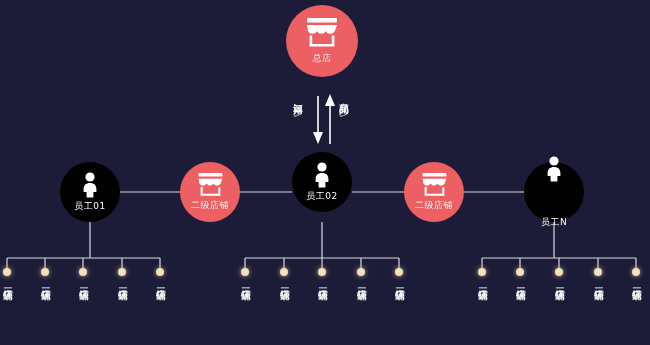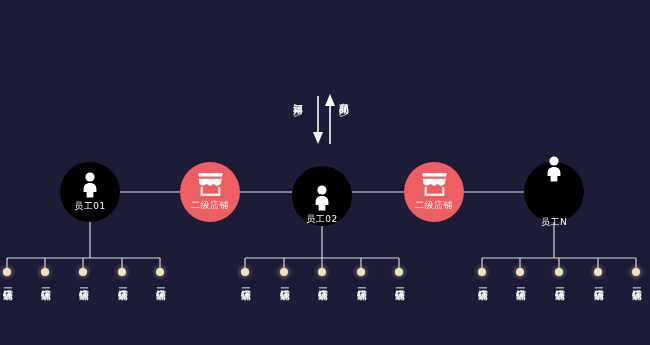--- a/index.html
+++ b/index.html
@@ -122,20 +122,30 @@
     <g>
       <line x1="318" y1="96" x2="318" y2="136" stroke="#ffffff" stroke-width="1.6"></line>
       <polygon points="318,144 313,132 323,132" fill="#ffffff"></polygon>
     </g>
     <g>
       <line x1="330" y1="104" x2="330" y2="144" stroke="#ffffff" stroke-width="1.6"></line>
       <polygon points="330,94 325,106 335,106" fill="#ffffff"></polygon>
     </g>
   </svg>
 
+  <div class="node red root">
+    <span class="glyph">
+      <svg width="34" height="30" viewBox="0 0 34 30" xmlns="http://www.w3.org/2000/svg">
+        <rect x="2" y="0" width="30" height="4.4" rx="1" fill="#ffffff"></rect>
+        <path d="M2 7 h30 l-2.2 6.2 a5.2 5.2 0 0 1-4.6 2.6 a5.2 5.2 0 0 1-4.4-2.6 a5.2 5.2 0 0 1-4.4 2.6 a5.2 5.2 0 0 1-4.4-2.6 a5.2 5.2 0 0 1-4.4 2.6 a5.2 5.2 0 0 1-4.6-2.6 Z" fill="#ffffff"></path>
+        <path d="M4.6 17.5 v11 h24.8 v-11 h-2.6 v8.5 H7.2 v-8.5 Z" fill="#ffffff"></path>
+      </svg>
+    </span>
+    <span class="cap">总店</span>
+  </div>
 
   <div class="synclab" id="lab-order">订单同步</div>
   <div class="synclab" id="lab-goods">商品同步</div>
 
   <div class="node teal lvl2" style="left:60px;top:162px;">
     <span class="glyph">
       <svg width="20" height="26" viewBox="0 0 20 26" xmlns="http://www.w3.org/2000/svg">
         <circle cx="10" cy="5" r="4.6" fill="#ffffff"></circle>
         <path d="M10 11 c-4.2 0-6.4 2.4-6.4 5.8 v3.2 h3 v5.6 h6.8 v-5.6 h3 v-3.2 c0-3.4-2.2-5.8-6.4-5.8 Z" fill="#ffffff"></path>
       </svg>
@@ -147,21 +157,21 @@
     <span class="glyph">
       <svg width="27" height="24" viewBox="0 0 34 30" xmlns="http://www.w3.org/2000/svg">
         <rect x="2" y="0" width="30" height="4.4" rx="1" fill="#ffffff"></rect>
         <path d="M2 7 h30 l-2.2 6.2 a5.2 5.2 0 0 1-4.6 2.6 a5.2 5.2 0 0 1-4.4-2.6 a5.2 5.2 0 0 1-4.4 2.6 a5.2 5.2 0 0 1-4.4-2.6 a5.2 5.2 0 0 1-4.4 2.6 a5.2 5.2 0 0 1-4.6-2.6 Z" fill="#ffffff"></path>
         <path d="M4.6 17.5 v11 h24.8 v-11 h-2.6 v8.5 H7.2 v-8.5 Z" fill="#ffffff"></path>
       </svg>
     </span>
     <span class="cap">二级店铺</span>
   </div>
 
-  <div class="node teal lvl2" style="left:292px;top:166px;justify-content:flex-end;">
+  <div class="node teal lvl2" style="left:292px;top:152px;">
     <span class="glyph">
       <svg width="20" height="26" viewBox="0 0 20 26" xmlns="http://www.w3.org/2000/svg">
         <circle cx="10" cy="5" r="4.6" fill="#ffffff"></circle>
         <path d="M10 11 c-4.2 0-6.4 2.4-6.4 5.8 v3.2 h3 v5.6 h6.8 v-5.6 h3 v-3.2 c0-3.4-2.2-5.8-6.4-5.8 Z" fill="#ffffff"></path>
       </svg>
     </span>
     <span class="cap">员工02</span>
   </div>
 
   <div class="node red lvl2" style="left:404px;top:162px;">

